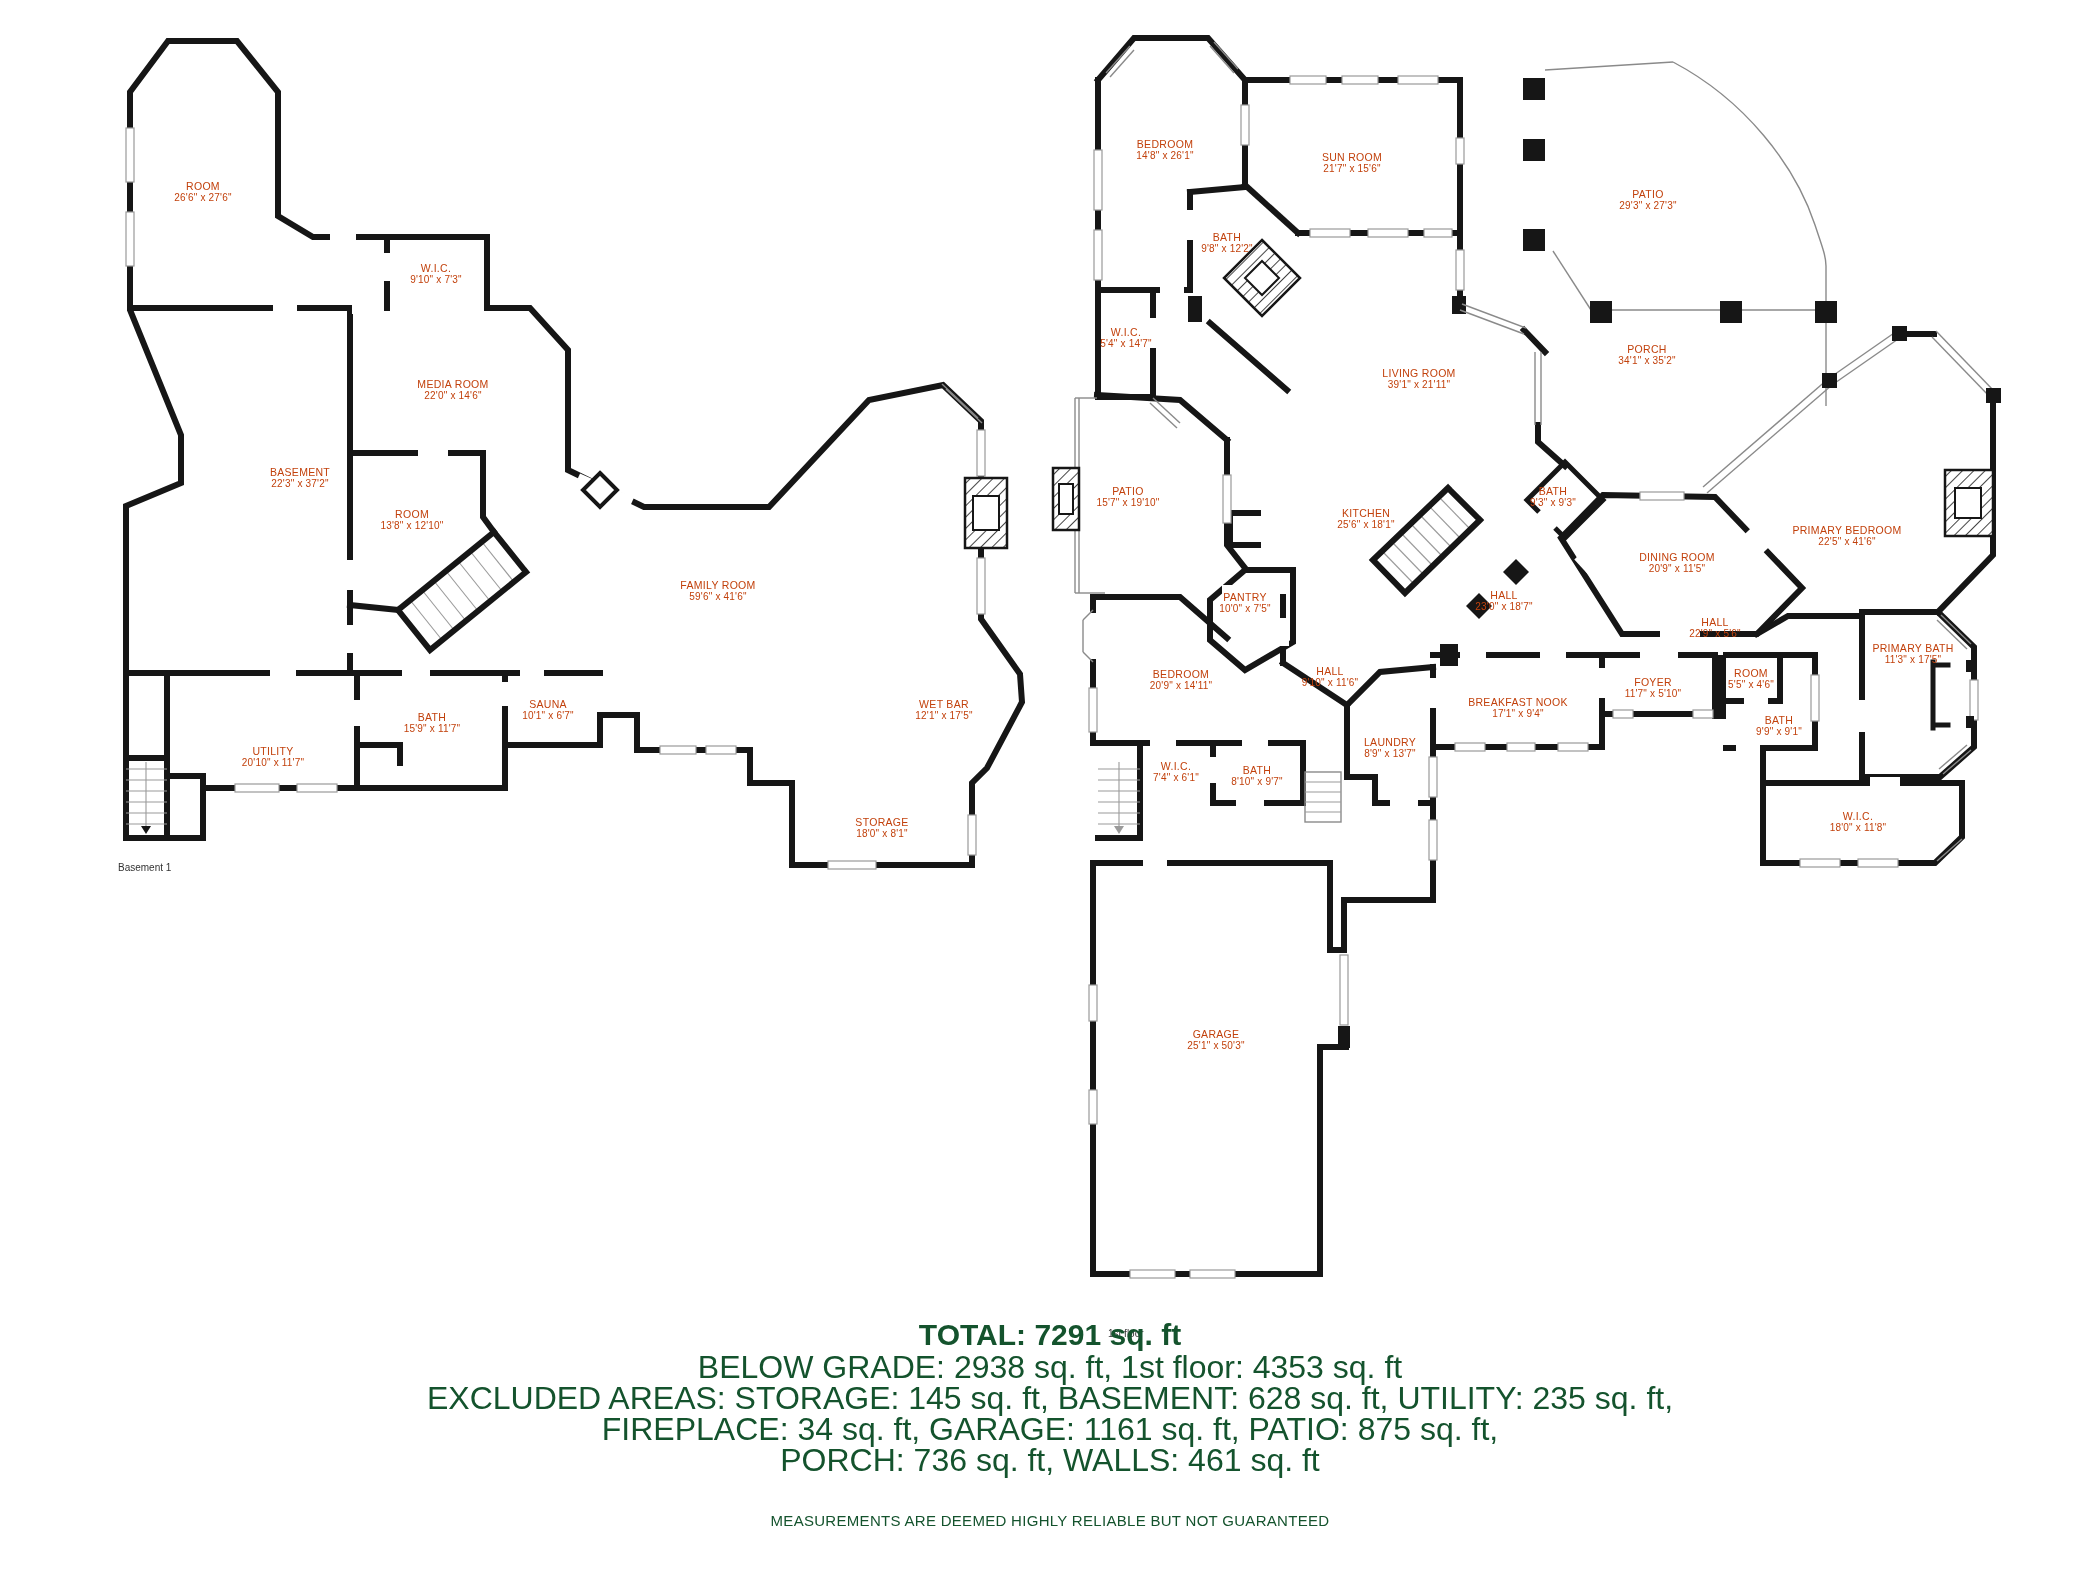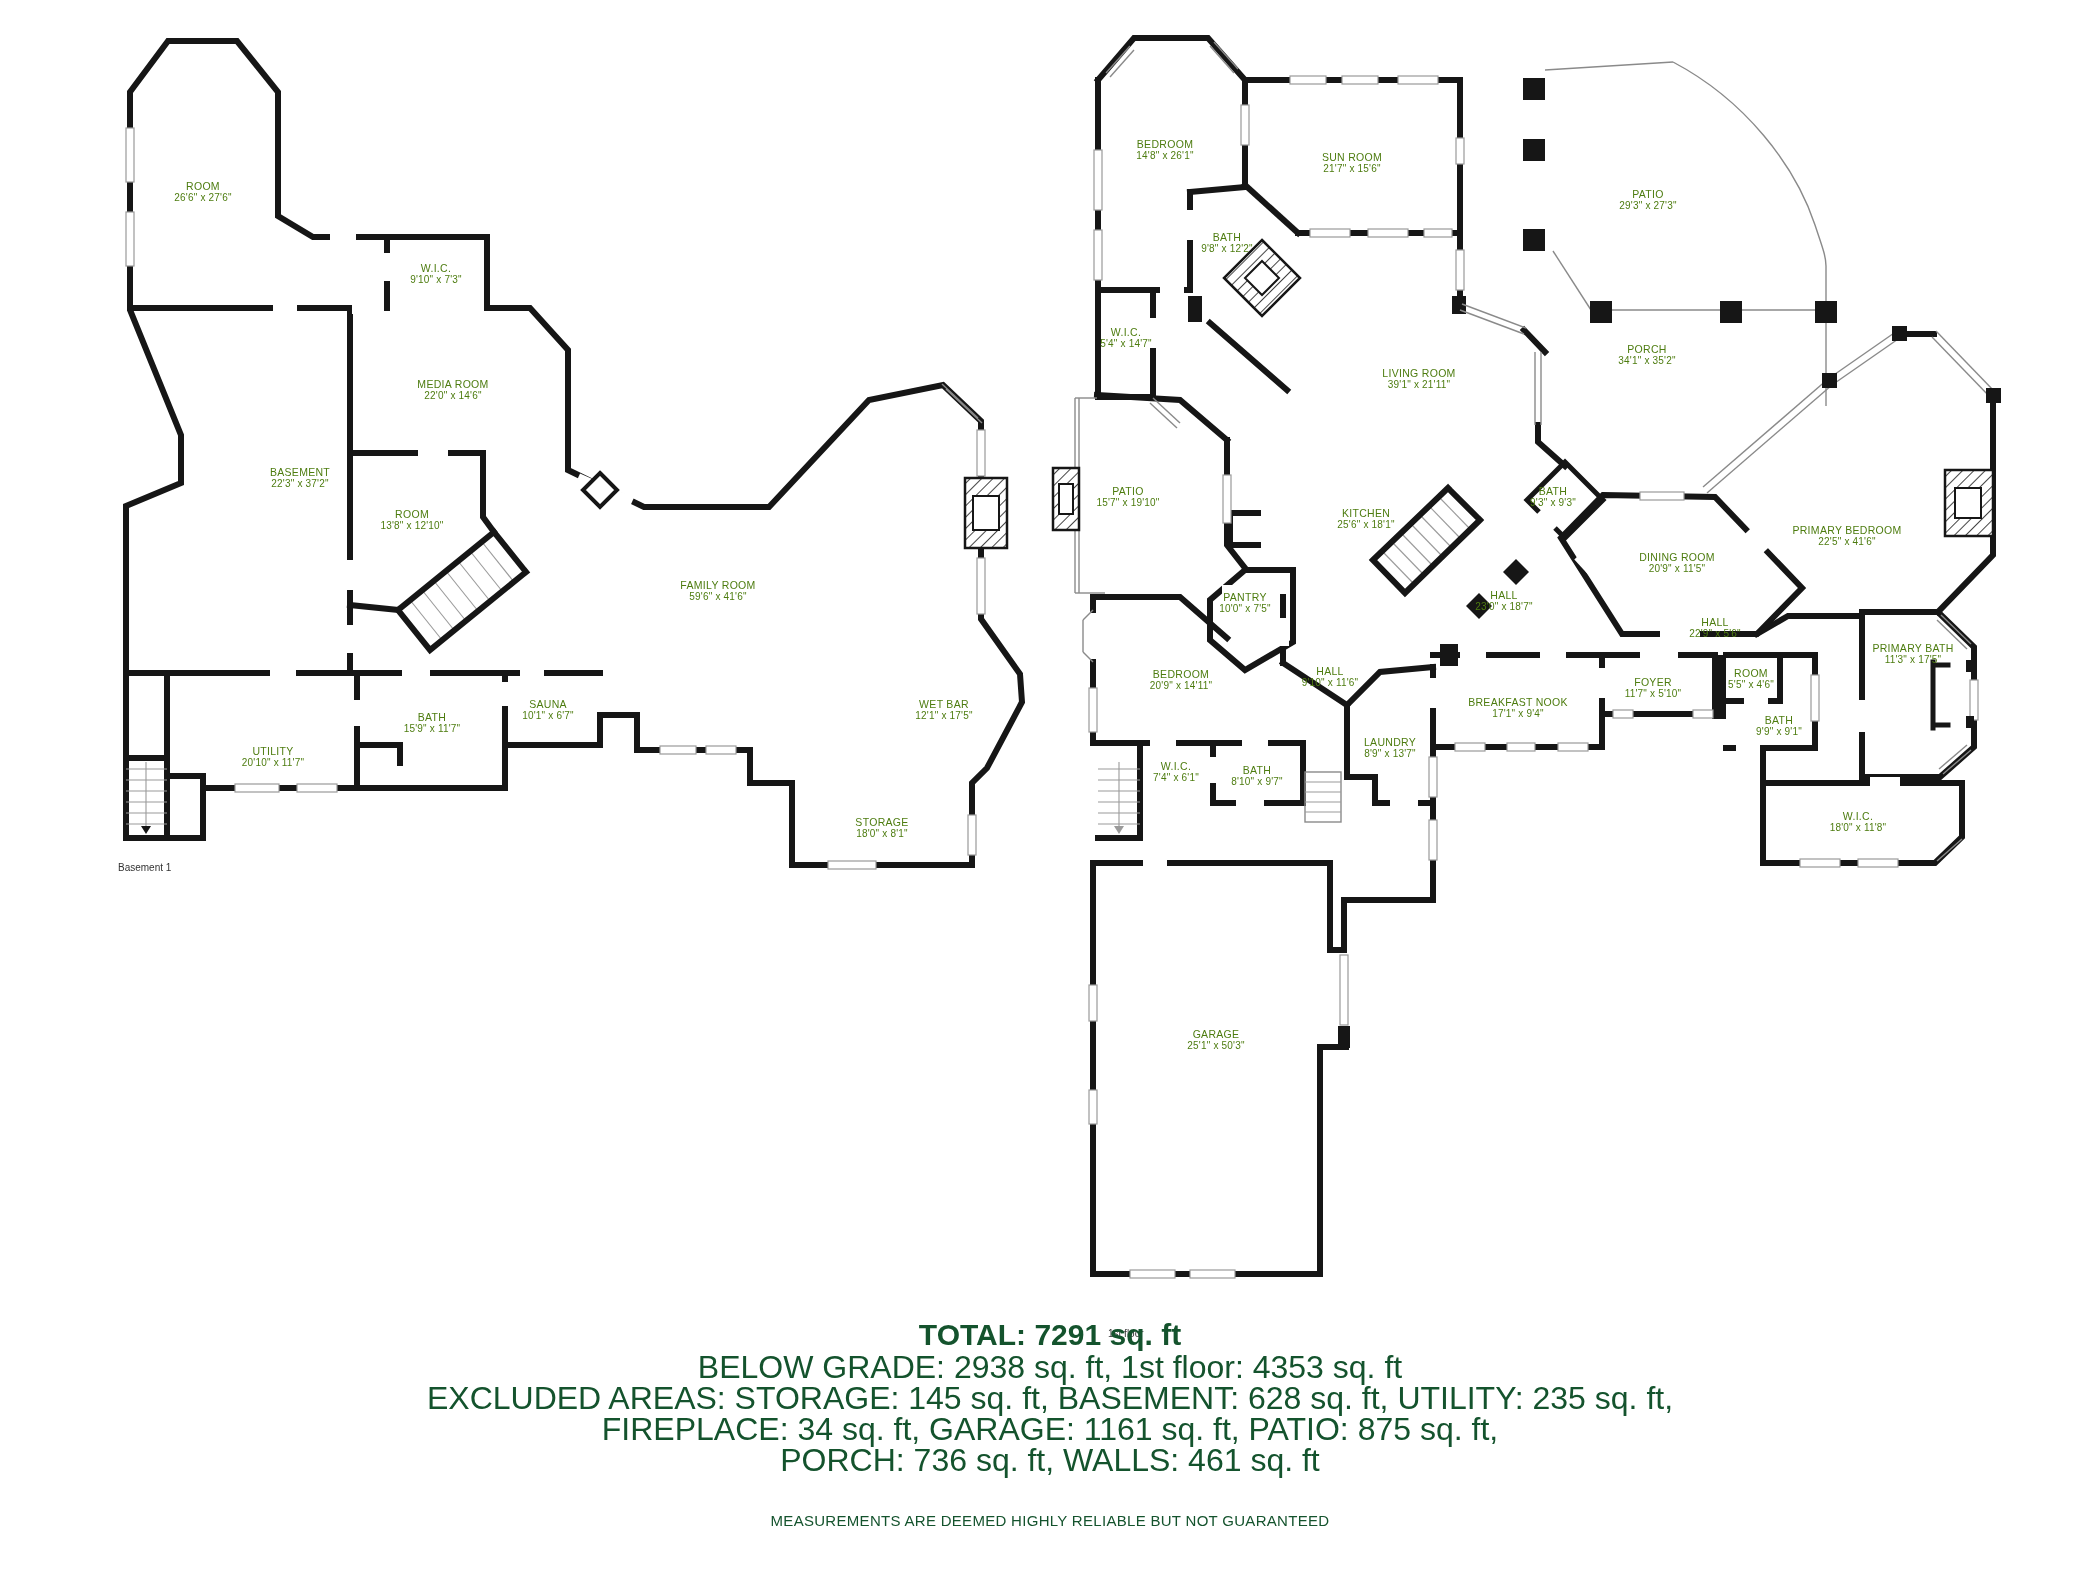--- a/index.html
+++ b/index.html
@@ -9,21 +9,21 @@
   .w{fill:none;stroke:#161616;stroke-width:6;stroke-linecap:square;stroke-linejoin:miter;}
   .w5{fill:none;stroke:#161616;stroke-width:5;stroke-linecap:square;}
   .thin{fill:none;stroke:#8a8a8a;stroke-width:1.4;}
   .tread{stroke:#9a9a9a;stroke-width:1.1;}
   .win{fill:#ffffff;stroke:#9a9a9a;stroke-width:1.2;}
   .gap{fill:#ffffff;stroke:none;}
   .gapl{stroke:#ffffff;stroke-width:10;fill:none;}
   .blk{fill:#161616;stroke:none;}
   .hatchbox{fill:url(#hatch);stroke:#161616;stroke-width:2.5;}
   .inner{fill:#ffffff;stroke:#161616;stroke-width:2;}
-  .room-label{position:absolute;transform:translate(-50%,-50%);text-align:center;color:#4d7c0f;white-space:nowrap;z-index:5;}
+  .room-label{position:absolute;transform:translate(-50%,-50%);text-align:center;color:#c2410c;white-space:nowrap;z-index:5;}
   .rname{display:block;font-size:10.5px;line-height:12px;letter-spacing:.3px;}
   .rdims{display:block;font-size:10px;line-height:12px;letter-spacing:.2px;}
   .floor-caption{position:absolute;font-size:10px;color:#333;z-index:5;}
   .summary{position:absolute;left:0;top:1318px;width:2100px;text-align:center;color:#14532d;z-index:6;}
   .total{font-size:30px;font-weight:bold;line-height:34px;}
   .sline{font-size:32px;line-height:31px;}
   .disclaimer{font-size:15px;margin-top:36px;letter-spacing:.3px;}
 </style>
 </head>
 <body>

